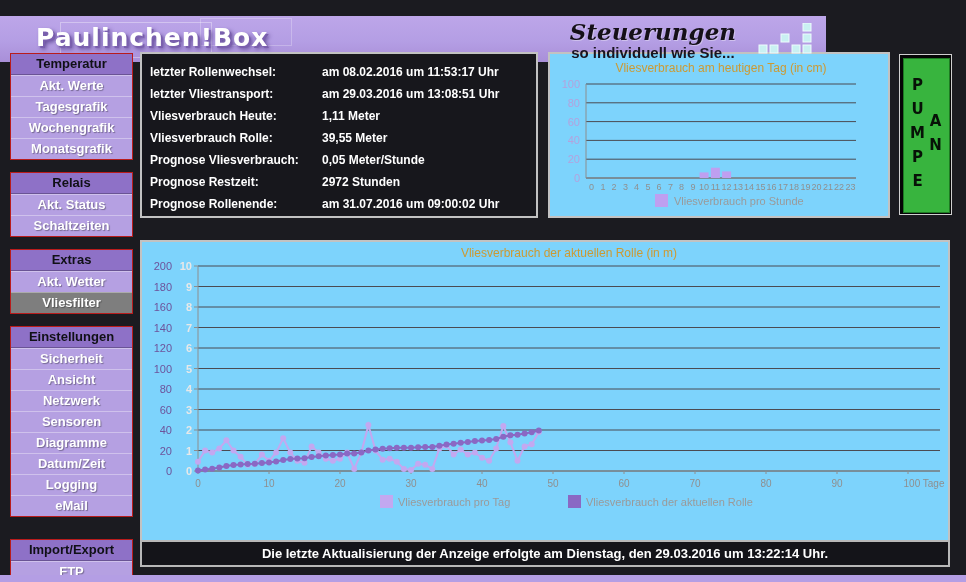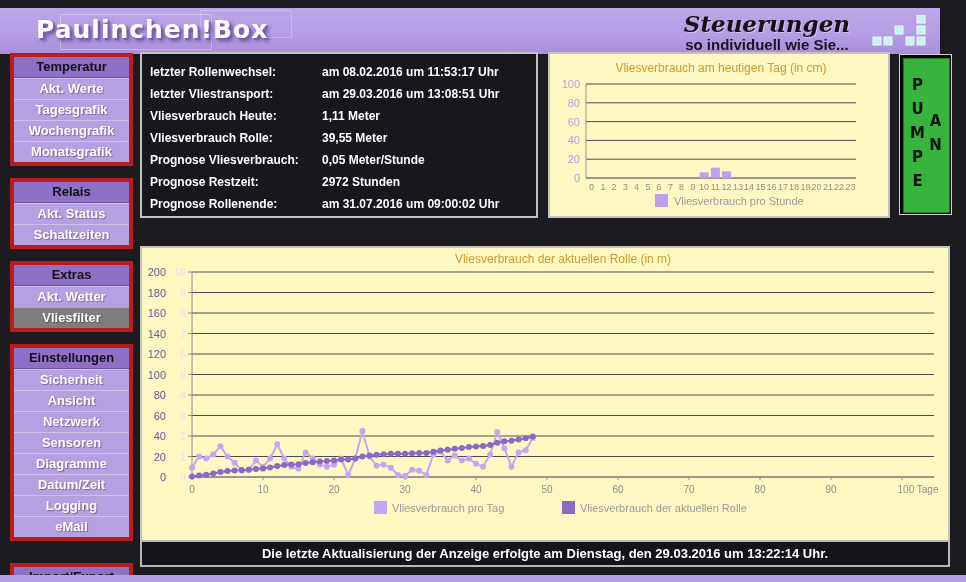--- a/index.html
+++ b/index.html
@@ -1,53 +1,53 @@
 <!DOCTYPE html>
 <html style="--bg: #1b1b20; --header-purple: #b49ee4; --sidebar-header: #8e71c7; --sidebar-item: #b5a0e2; --selected-gray: #7e7e7e; --panel-border: #c2c2c2; --title-orange: #cc9a33; --pump-green: #38b43e;"><head>
 <meta charset="utf-8">
 <style>
   html,body{margin:0;padding:0;background:#101014;}
   .page{position:relative;width:966px;height:582px;background:var(--bg,#1b1b20);overflow:hidden;
         font-family:"Liberation Sans",sans-serif;}
   
-  .topbar{position:absolute;left:0;top:8px;width:940px;height:46px;
+  .topbar{position:absolute;left:0;top:16px;width:826px;height:46px;
           background:linear-gradient(180deg,#bda6e9 0%,var(--header-purple,#b49ee4) 55%,#a98fd8 100%);}
   .topbar::before{content:"";position:absolute;left:60px;top:6px;width:150px;height:34px;
           border:1px solid rgba(255,255,255,.35);}
   .topbar::after{content:"";position:absolute;left:200px;top:2px;width:90px;height:26px;
           border:1px solid rgba(255,255,255,.25);}
   .logo{position:absolute;left:36px;top:7px;font-family:"DejaVu Sans",sans-serif;font-weight:bold;
         font-size:25px;color:#ffffff;letter-spacing:1px;z-index:2;
         text-shadow:2px 2px 0 #7a5fae, 3px 3px 4px #5c4590;}
   .brand{position:absolute;right:90px;top:3px;text-align:center;z-index:2;}
   .brand-name{font-family:"DejaVu Serif",serif;font-style:italic;font-weight:bold;font-size:23px;
         color:#151018;line-height:25px;text-shadow:1px 1px 0 rgba(255,255,255,.35);text-align:right;}
   .brand-tagline{font-family:"Liberation Sans",sans-serif;font-weight:bold;font-size:15px;color:#1a141f;}
   .brand-logo{position:absolute;right:14px;top:7px;z-index:2;}
   
   .sidebar{position:absolute;left:10px;top:53px;width:123px;}
-  .nav-group{border:4px solid #b91c1c;margin-bottom:12px;background:var(--sidebar-item,#b5a0e2);}
+  .nav-group{border:1px solid #b91c1c;margin-bottom:12px;background:var(--sidebar-item,#b5a0e2);}
   .nav-group:last-child{margin-top:22px;}
   .nav-header{height:20px;line-height:20px;text-align:center;background:var(--sidebar-header,#8e71c7);
         color:#101016;font-weight:bold;font-size:13px;border-bottom:1px solid rgba(0,0,0,.25);}
   .nav-item{height:20px;line-height:20px;text-align:center;color:#ffffff;font-weight:bold;font-size:13px;
         border-top:1px solid rgba(255,255,255,.35);cursor:pointer;
         text-shadow:1px 1px 1px rgba(0,0,0,.35);}
   .nav-item:first-of-type{border-top:none;}
   .nav-item.selected{background:var(--selected-gray,#7e7e7e);}
   
   .info-panel{position:absolute;left:140px;top:52px;width:398px;height:166px;box-sizing:border-box;
         border:2px solid var(--panel-border,#c2c2c2);background:#17171c;padding:7px 8px 12px 8px;}
   .info-row{display:flex;height:22px;line-height:22px;color:#ffffff;font-weight:bold;font-size:12px;}
   .info-label{flex:0 0 172px;}
   .info-value{flex:1;}
   .chart-panel{position:absolute;box-sizing:border-box;border:2px solid var(--panel-border,#c2c2c2);
-        background:#fef9c3;}
+        background:#7dd3fc;}
   .chart-panel.small{left:548px;top:52px;width:342px;height:166px;}
-  .chart-panel.big{left:140px;top:246px;width:810px;height:316px;}
+  .chart-panel.big{left:140px;top:240px;width:810px;height:316px;padding-left:6px;}
   
   .pump{position:absolute;left:899px;top:54px;width:53px;height:161px;box-sizing:border-box;
         background:#050505;border:1px solid #cfcfcf;padding:3px;cursor:pointer;}
   .pump-inner{width:100%;height:100%;background:var(--pump-green,#38b43e);
         border:1px solid #1d7a22;display:flex;align-items:center;justify-content:center;}
   .pump-label{writing-mode:vertical-lr;text-orientation:upright;letter-spacing:6px;word-spacing:14px;
         font-weight:bold;font-size:15px;color:#071207;font-family:"DejaVu Sans",sans-serif;}
   
   .statusbar{position:absolute;left:140px;top:540px;width:810px;height:27px;box-sizing:border-box;
         border:2px solid #b8b8b8;background:#141419;display:flex;align-items:center;justify-content:center;

